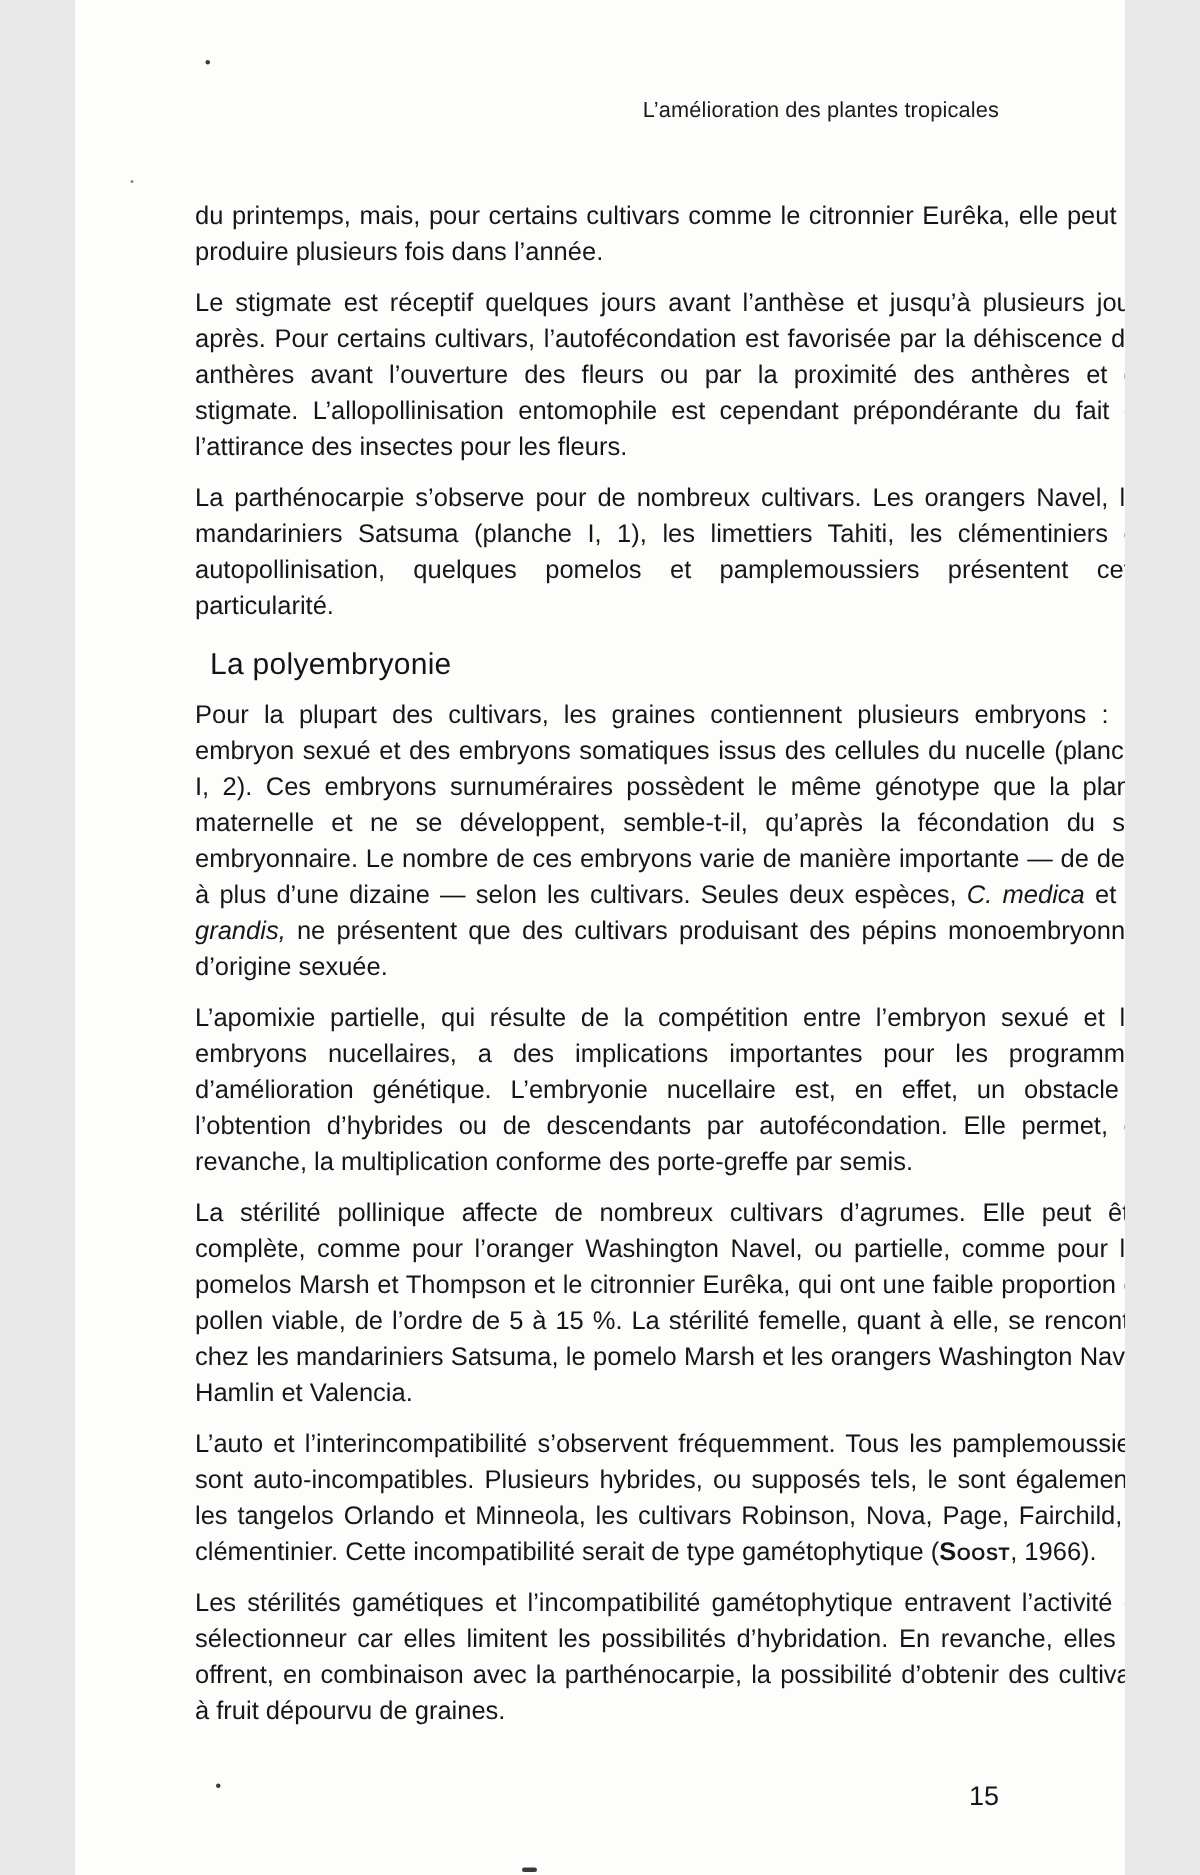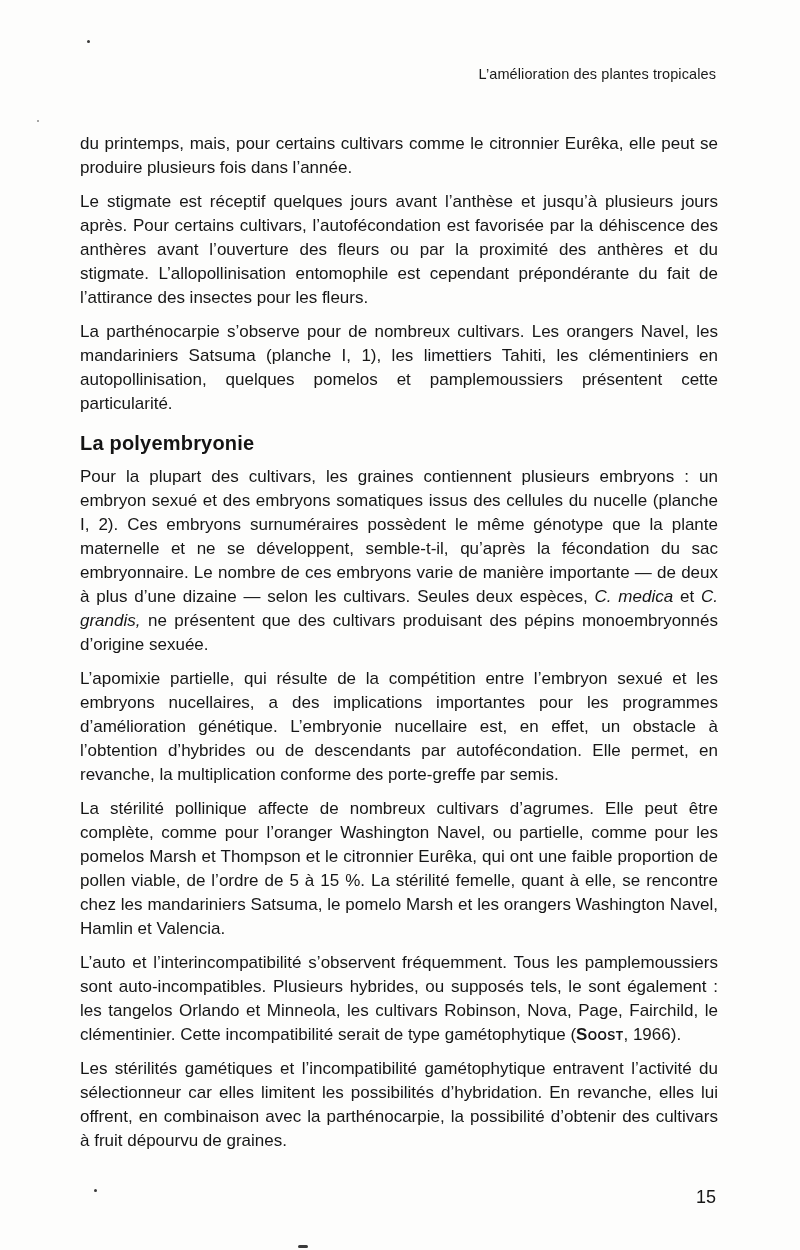--- a/index.html
+++ b/index.html
@@ -3,21 +3,21 @@
   <meta charset="utf-8">
   <style>
     * { box-sizing: border-box; }
     html, body {
       margin: 0;
       padding: 0;
       background: #e8e8e8;
     }
     .page {
       position: relative;
-      width: 800px;
+      width: 700px;
       height: 1250px;
       margin: 0 auto;
       background: #fdfdfc;
       font-family: "Liberation Sans", sans-serif;
       color: #161616;
       overflow: hidden;
     }
     .running-header {
       position: absolute;
       top: 66px;
@@ -35,22 +35,22 @@
       line-height: 24px;
       text-align: justify;
       hyphens: auto;
       -webkit-hyphens: auto;
     }
     .body-text p {
       margin: 0 0 10px 0;
     }
     .section-heading {
       font-size: 20px;
-      font-weight: 700;
-      margin: 15px 0 10px 0;
+      font-weight: 400;
+      margin: 15px 0 10px 10px;
       text-align: left;
       letter-spacing: 0.2px;
       color: #141414;
     }
     .italic { font-style: italic; }
     .smallcaps { font-variant: small-caps; letter-spacing: 0.4px; font-weight: bold; }
     .page-number {
       position: absolute;
       right: 84px;
       bottom: 42px;

